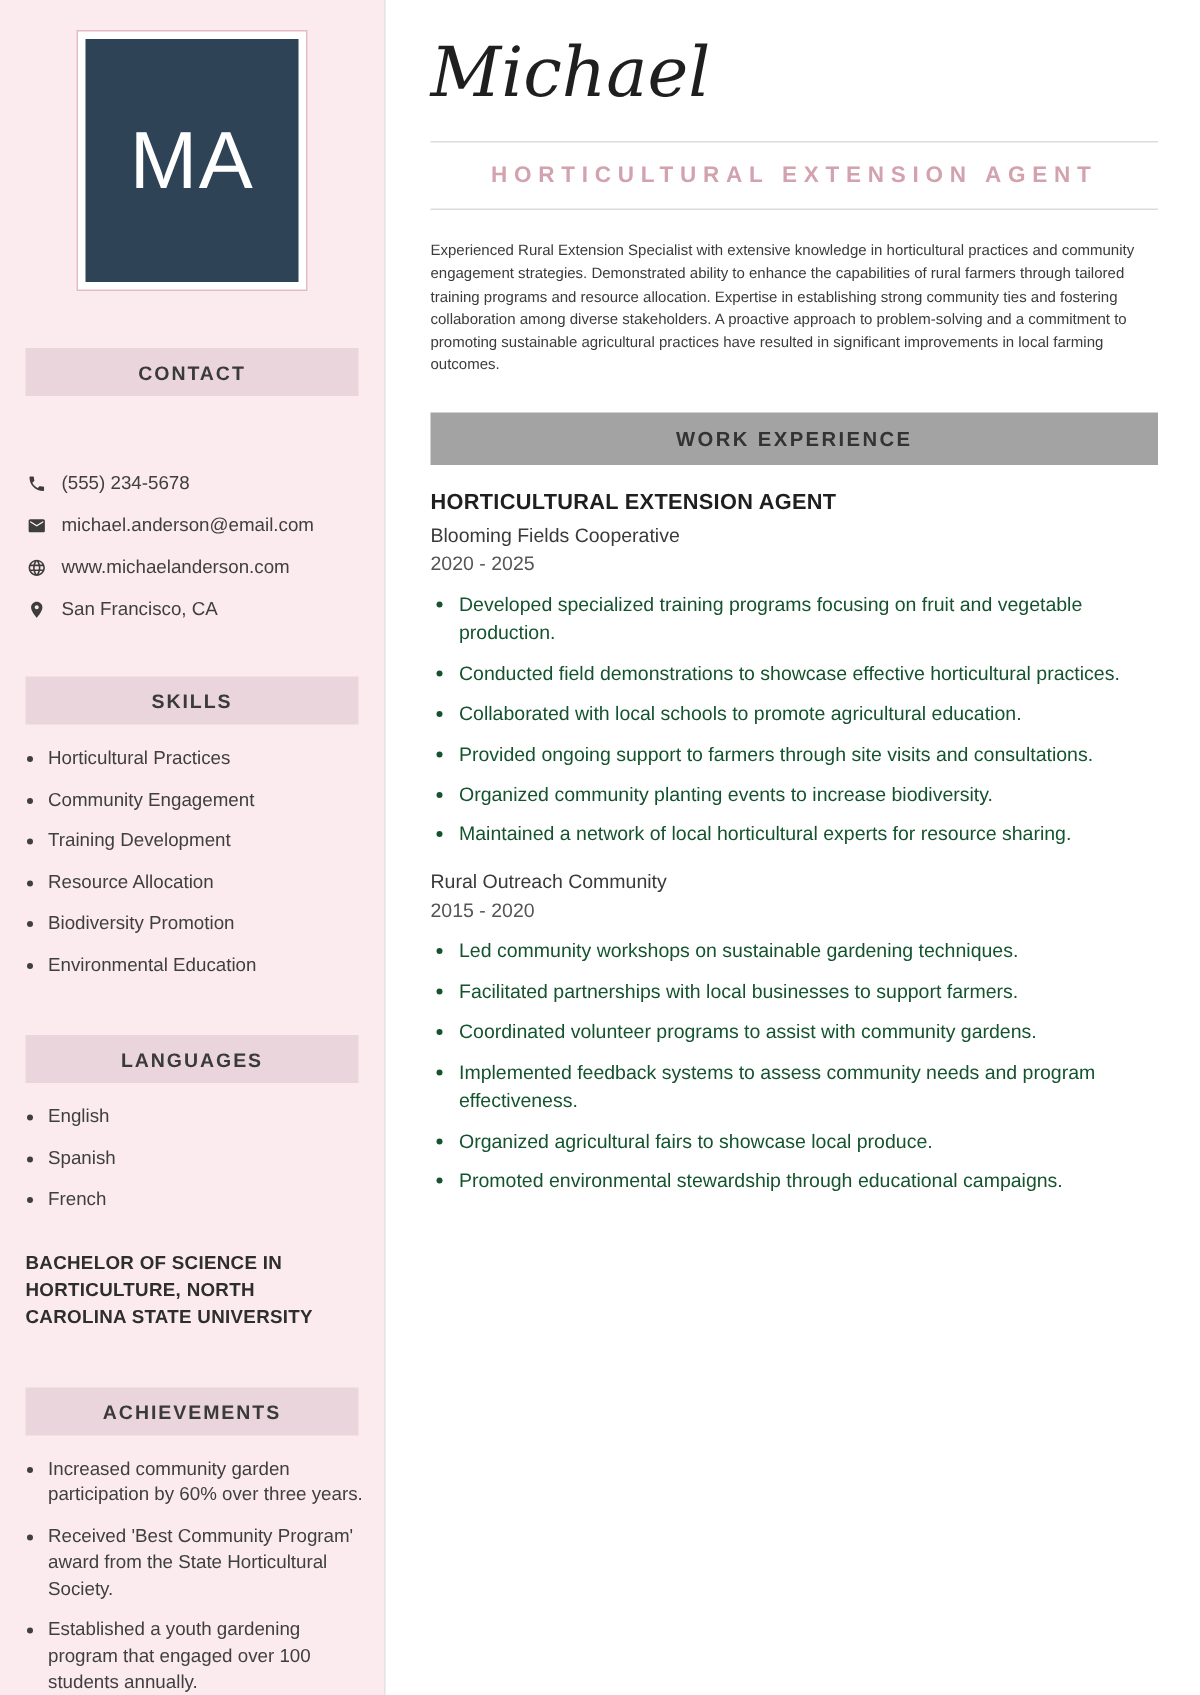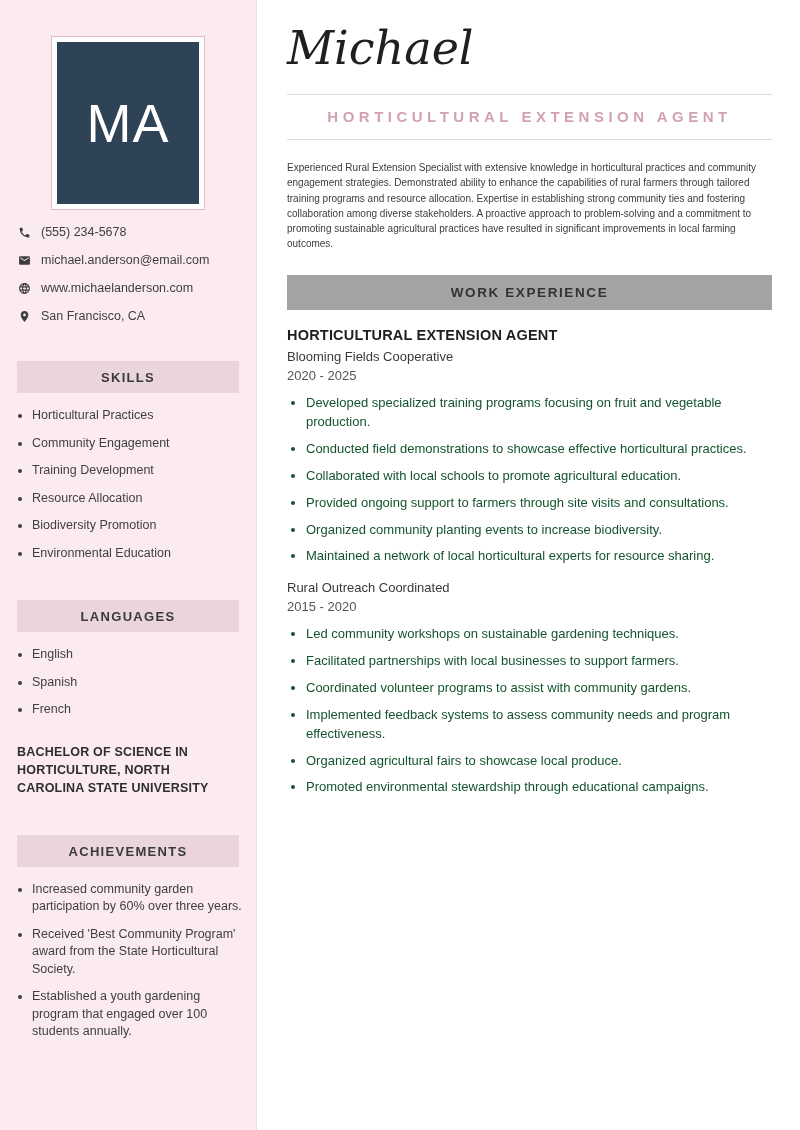--- a/index.html
+++ b/index.html
@@ -9,41 +9,41 @@
     font-family:"Liberation Sans", sans-serif;
     color:#3c3c3c;
   }
   .page { display:flex; width:800px; height:1130px; overflow:hidden; background:#fff; }
 
   
   .sidebar {
     width:257px; flex:0 0 257px;
     background:#fcebee;
     border-right:1px solid #e4e4e4;
-    padding-top:36px;
+    padding-top:20px;
   }
   .photo-frame {
     width:154px; height:174px; margin:0 auto;
     background:#ffffff; border:1px solid #e6bac4;
     display:flex; align-items:center; justify-content:center;
   }
   .photo {
     width:142px; height:162px; background:#2e4356;
     display:flex; align-items:center; justify-content:center;
   }
   .initials { color:#ffffff; font-size:54px; letter-spacing:1px; font-weight:400; }
 
   .side-header {
     margin:38px 17px 0 17px;
     background:#e9d5db;
     text-align:center;
     padding:9px 0 8px 0;
     font-size:13px; font-weight:bold; letter-spacing:1.3px; color:#3a3a3a;
   }
-  .contact-list { padding:15px 14px 0 18px; }
+  .contact-list { padding:15px 14px 0 18px;margin-top:36px; }
   .contact-row { display:flex; align-items:center; margin-bottom:14px; }
   .contact-row svg { width:13px; height:13px; fill:#3d3d3d; flex:0 0 13px; }
   .contact-text { margin-left:10px; font-size:12.5px; color:#3f3f3f; }
 
   .side-list { padding:14px 14px 0 32px; list-style:disc; }
   .side-list li { font-size:12.5px; color:#3f3f3f; margin-bottom:10px; line-height:1.4; }
 
   .edu-text {
     padding:14px 20px 0 17px;
     font-size:12.5px; font-weight:bold; color:#2e2e2e;
@@ -88,20 +88,21 @@
 <div class="page">
 
   <aside class="sidebar">
 
     <div class="photo-frame">
       <div class="photo">
         <span class="initials">MA</span>
       </div>
     </div>
 
+    <div class="side-header">CONTACT</div>
     <div class="contact-list">
       <div class="contact-row">
         <svg viewBox="0 0 24 24">
             <path d="M6.62 10.79c1.44 2.83 3.76 5.14 6.59 6.59l2.2-2.2c.27-.27.67-.36 1.02-.24 1.12.37 2.33.57 3.57.57.55 0 1 .45 1 1V20c0 .55-.45 1-1 1-9.39 0-17-7.61-17-17 0-.55.45-1 1-1h3.5c.55 0 1 .45 1 1 0 1.25.2 2.45.57 3.57.11.35.03.74-.25 1.02l-2.2 2.2z"></path>
           </svg>
         <span class="contact-text">(555) 234-5678</span>
       </div>
       <div class="contact-row">
         <svg viewBox="0 0 24 24">
             <path d="M20 4H4c-1.1 0-1.99.9-1.99 2L2 18c0 1.1.9 2 2 2h16c1.1 0 2-.9 2-2V6c0-1.1-.9-2-2-2zm0 4-8 5-8-5V6l8 5 8-5v2z"></path>
@@ -170,21 +171,21 @@
         <li>Developed specialized training programs focusing on fruit and vegetable production.</li>
         <li>Conducted field demonstrations to showcase effective horticultural practices.</li>
         <li>Collaborated with local schools to promote agricultural education.</li>
         <li>Provided ongoing support to farmers through site visits and consultations.</li>
         <li>Organized community planting events to increase biodiversity.</li>
         <li>Maintained a network of local horticultural experts for resource sharing.</li>
       </ul>
     </section>
 
     <section class="job">
-      <div class="company">Rural Outreach Coordinated</div>
+      <div class="company">Rural Outreach Community</div>
       <div class="dates">2015 - 2020</div>
       <ul class="job-bullets">
         <li>Led community workshops on sustainable gardening techniques.</li>
         <li>Facilitated partnerships with local businesses to support farmers.</li>
         <li>Coordinated volunteer programs to assist with community gardens.</li>
         <li>Implemented feedback systems to assess community needs and program effectiveness.</li>
         <li>Organized agricultural fairs to showcase local produce.</li>
         <li>Promoted environmental stewardship through educational campaigns.</li>
       </ul>
     </section>

